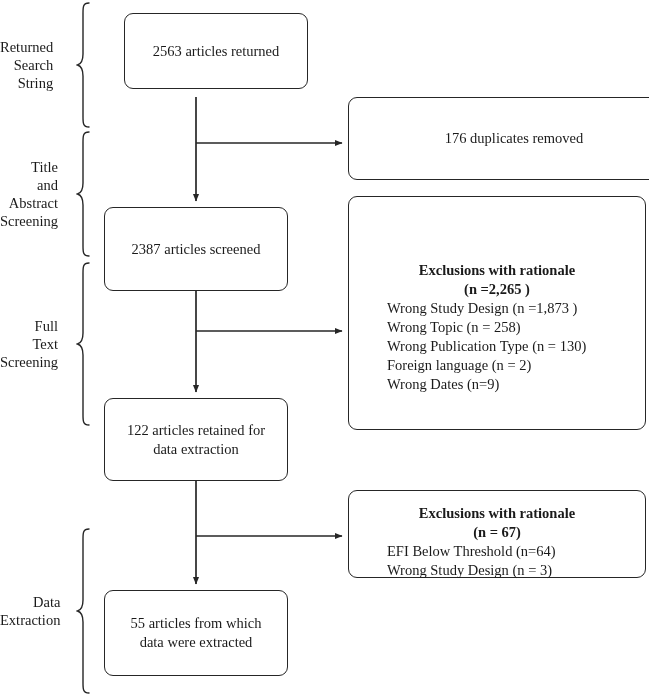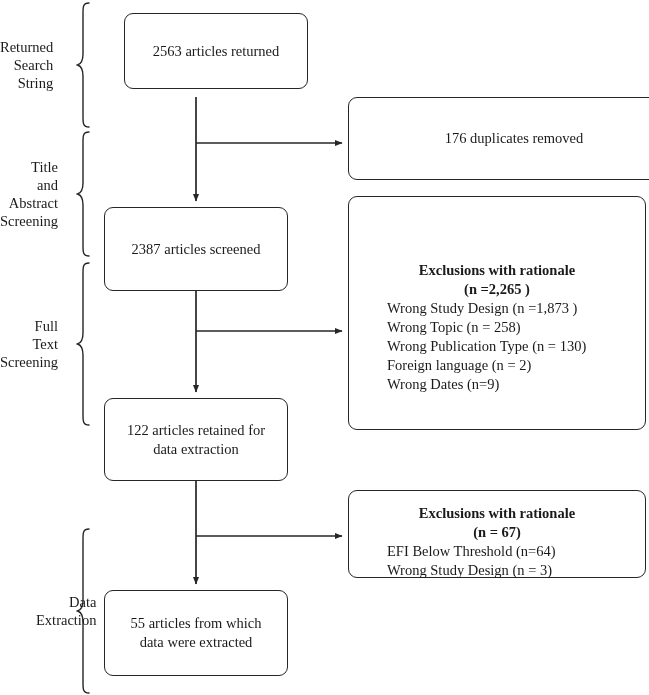--- a/index.html
+++ b/index.html
@@ -144,21 +144,21 @@
     <span class="stage-label-text">Title
 and
 Abstract
 Screening</span>
   </div>
   <div class="stage-label-wrap" style="top:262px; height:164px;">
     <span class="stage-label-text">Full
 Text
 Screening</span>
   </div>
-  <div class="stage-label-wrap" style="top:528px; height:166px;padding-left:36px;">
+  <div class="stage-label-wrap" style="top:528px; height:166px;">
     <span class="stage-label-text">Data
 Extraction</span>
   </div>
 
   <div class="node" style="left:104px; top:13px; width:184px; height:76px;margin-left:20px;">
     <span class="node-text">2563 articles returned</span>
   </div>
 
   <div class="node" style="left:104px; top:207px; width:184px; height:84px;text-align:center;">
     <span class="node-text">2387 articles screened</span>

